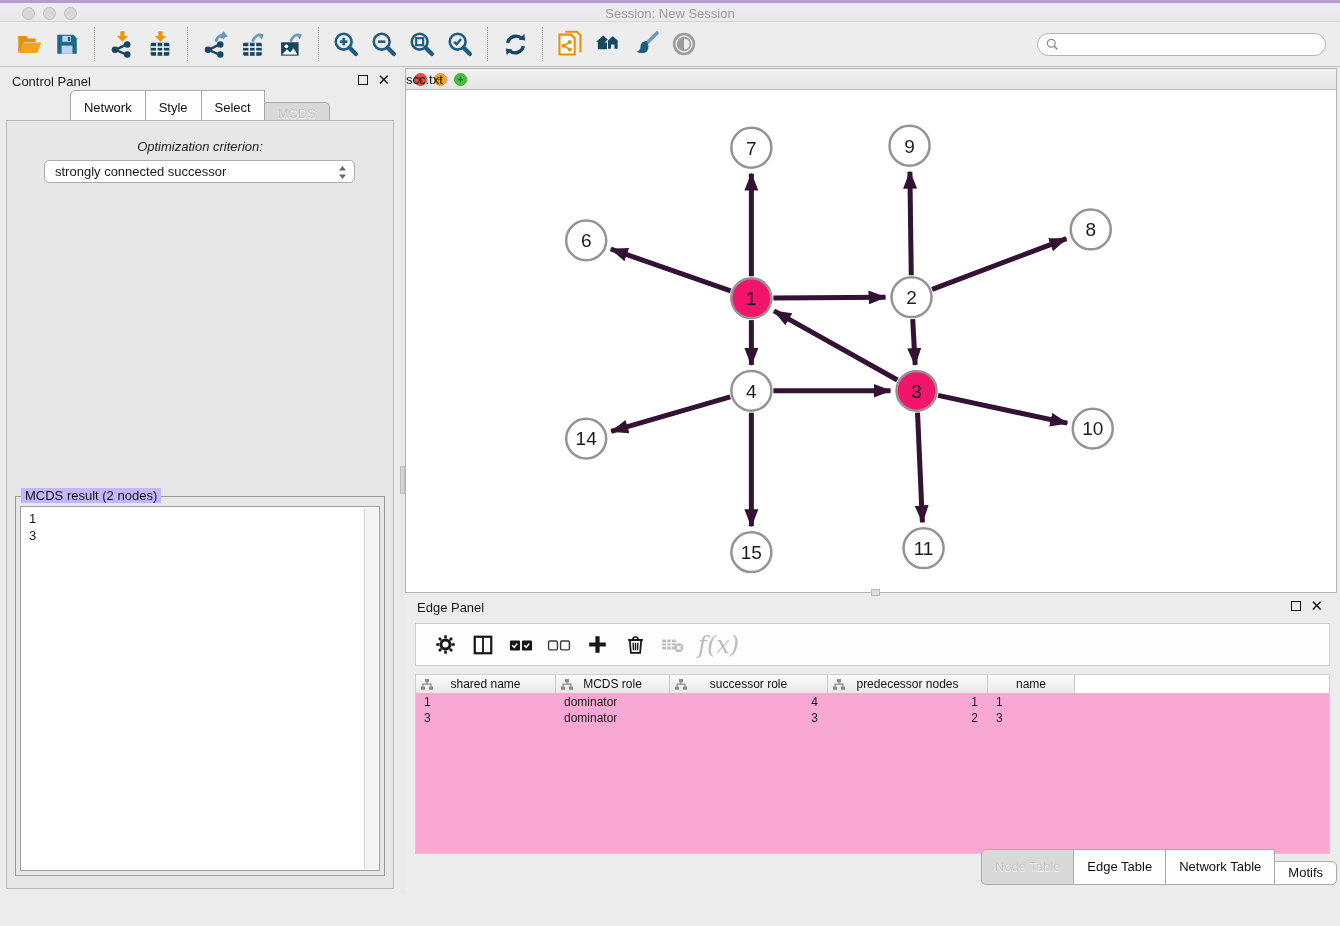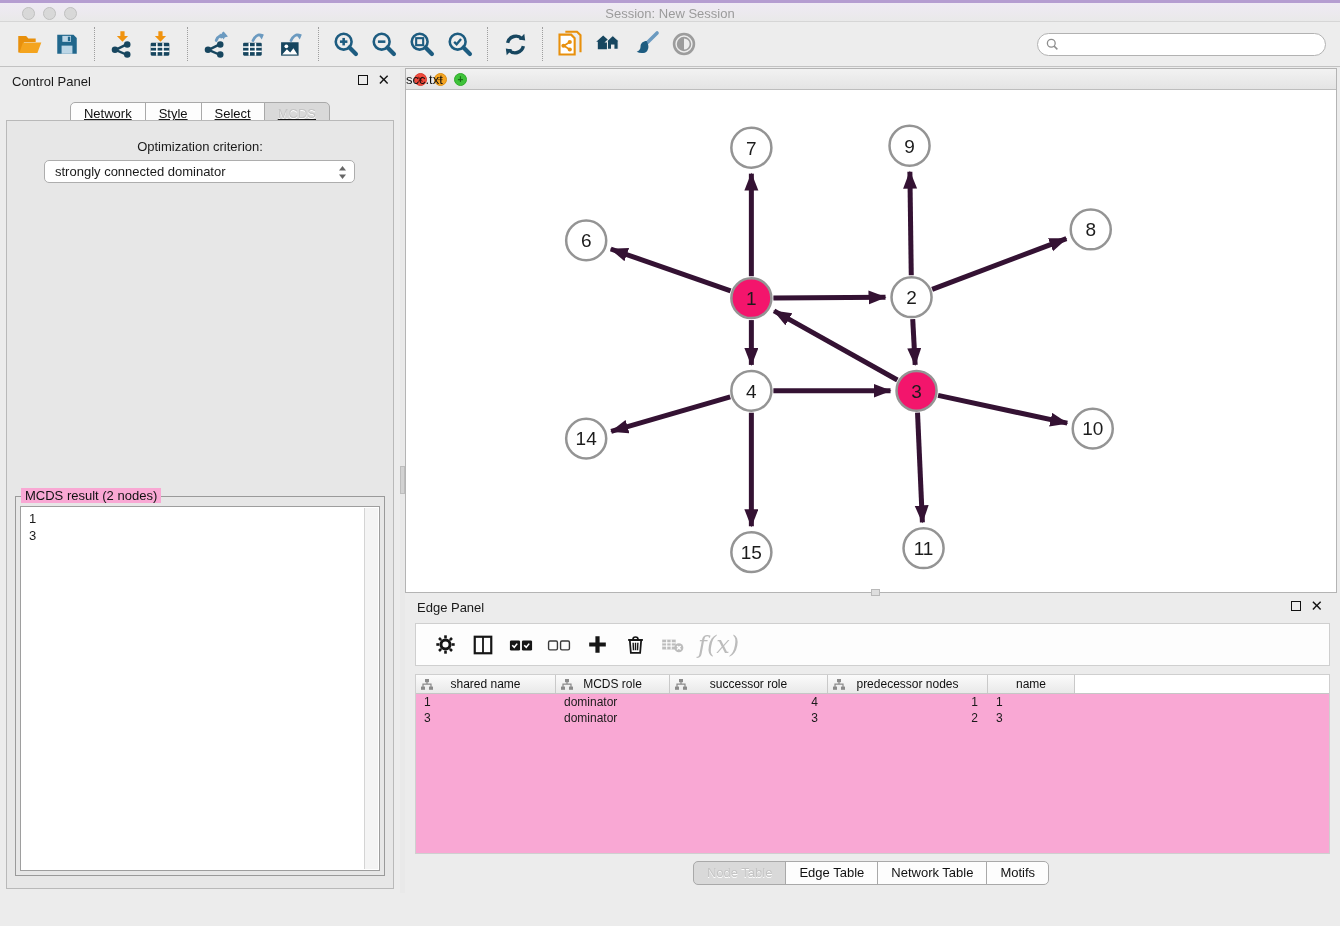--- a/index.html
+++ b/index.html
@@ -32,41 +32,41 @@
 
   
   .control-panel { position:absolute; left:0; top:0; width:400px; bottom:0; background:#ececec; }
   .panel-header { position:absolute; top:3px; left:0; right:0; height:22px; }
   .panel-title { position:absolute; left:12px; top:3px; font-size:13px; color:#1a1a1a; }
   .win-btns { position:absolute; right:10px; top:3px; display:flex; gap:9px; align-items:center; }
   .float-btn { width:10px; height:10px; border:1.5px solid #111; background:transparent; cursor:pointer; }
   .close-btn { font-size:15px; font-weight:bold; color:#111; line-height:12px; cursor:pointer;
     background:none; border:none; font-family:"DejaVu Sans",sans-serif; }
 
-  .tabs-row { position:absolute; top:34px; left:0; right:0; display:flex; justify-content:center;text-decoration:underline; }
+  .tabs-row { position:absolute; top:22px; left:0; right:0; display:flex; justify-content:center; }
   .ui-tab { font-size:13px; padding:3px 13px 4px 13px; background:#fdfdfd; border:1px solid #a9a9a9;
     margin-left:-1px; color:#111; cursor:pointer; white-space:nowrap; }
   .ui-tab:first-child { border-top-left-radius:5px; border-bottom-left-radius:5px; margin-left:0; }
-  .ui-tab:last-child { border-top-right-radius:5px; border-bottom-right-radius:5px; }
+  .ui-tab:last-child { border-top-right-radius:5px; border-bottom-right-radius:5px;margin-top:12px; }
   .ui-tab.active { background:#d9d9d9; color:#c4c4c4; text-shadow:0 1px 0 #fff; }
 
   .cp-body { position:absolute; top:52px; left:6px; right:6px; bottom:4px;
     background:#e7e7e7; border:1px solid #b9b9b9; }
-  .opt-label { position:absolute; top:18px; left:0; right:0; text-align:center; font-size:13px; }
+  .opt-label { position:absolute; top:18px; left:0; right:0; text-align:center; font-size:13px;font-style:italic; }
   .select-control { position:absolute; top:39px; left:37px; right:38px; height:23px; background:#fff;
     border:1px solid #adadad; border-radius:5px; display:flex; align-items:center;
     padding:0 22px 0 10px; font-size:13px; cursor:pointer; }
   .select-chevrons { position:absolute; right:7px; top:4px; }
   .btn-row { position:absolute; top:72px; left:0; right:0; display:flex; justify-content:center; gap:14px; }
   .push-btn { font-size:13px; padding:3px 14px 4px 14px; background:#fdfdfd; border:1px solid #ababab;
     border-radius:5px; cursor:pointer; font-family:"Liberation Sans",sans-serif; color:#111; }
 
   .result-fieldset { position:absolute; left:8px; right:8px; top:375px; bottom:12px;
     border:1px solid #9a9a9a; }
-  .result-legend { position:absolute; top:-9px; left:5px; background:#f9a8d4; padding:0 4px;
+  .result-legend { position:absolute; top:-9px; left:5px; background:#c4b5fd; padding:0 4px;
     font-size:13px; color:#111; }
   .result-area { position:absolute; left:4px; right:4px; top:9px; bottom:4px; background:#fff;
     border:1px solid #9e9e9e; font-size:13px; overflow:hidden; }
   .result-scroll { position:absolute; top:1px; right:1px; bottom:1px; width:14px; background:#f4f4f4;
     border-left:1px solid #d4d4d4; }
   .result-lines { padding:3px 8px; line-height:17px; }
 
   
   .v-splitter { position:absolute; left:400px; width:5px; top:0; bottom:0; background:#e9e9e9; }
   .v-handle { position:absolute; top:398px; left:0; width:5px; height:28px; background:#d2d2d2;
@@ -105,21 +105,21 @@
     border-bottom:1px solid #c6c6c6; }
   .t-hcell { position:relative; font-size:12px; color:#111; text-align:center; line-height:19px;
     border-right:1px solid #c9c9c9; flex:0 0 auto; cursor:pointer; }
   .t-hcell .hicon { position:absolute; left:5px; top:4px; }
   .t-hcell.filler { flex:1 1 auto; border-right:none; background:#fff; cursor:default; }
   .t-row { display:flex; height:16px; }
   .t-cell { font-size:12px; line-height:16px; flex:0 0 auto; overflow:hidden; white-space:nowrap; }
   .al { padding-left:8px; text-align:left; }
   .ar { padding-right:10px; text-align:right; }
 
-  .tp-tabs { position:absolute; bottom:3px; left:0; right:0; display:flex; justify-content:center; }
+  .tp-tabs { position:absolute; bottom:3px; left:0; right:0; display:flex; justify-content:flex-end; }
 
   
   .statusbar { position:absolute; bottom:0; left:0; right:0; height:33px; background:#e3e3e3;
     border-top:1px solid #ababab; }
   .sb-left-btn { position:absolute; left:10px; top:4px; width:28px; height:24px; background:#fcfcfc;
     border:1px solid #c2c2c2; border-radius:2px; display:flex; align-items:center; justify-content:center;
     cursor:pointer; }
   .memory-btn { position:absolute; right:8px; top:4px; height:25px; background:#fcfcfc;
     border:1px solid #c2c2c2; border-radius:3px; display:flex; align-items:center; gap:6px;
     padding:0 10px; font-size:13px; cursor:pointer; font-family:"Liberation Sans",sans-serif; }
@@ -315,21 +315,21 @@
       <div class="tabs-row" id="cp-tabs">
           <button class="ui-tab">Network</button>
           <button class="ui-tab">Style</button>
           <button class="ui-tab">Select</button>
           <button class="ui-tab active">MCDS</button>
         </div>
 
       <div class="cp-body">
         <div class="opt-label">Optimization criterion:</div>
         <div class="select-control">
-          <span>strongly connected dominator</span>
+          <span>strongly connected successor</span>
           <span class="select-chevrons">
             <svg width="9" height="15" viewBox="0 0 9 15">
                 <path d="M4.5 1L8 5.5H1z" fill="#666"></path>
                 <path d="M4.5 14L1 9.5h7z" fill="#666"></path>
               </svg>
           </span>
         </div>
 
         <div class="result-fieldset">
           <div class="result-legend">MCDS result (2 nodes)</div>

